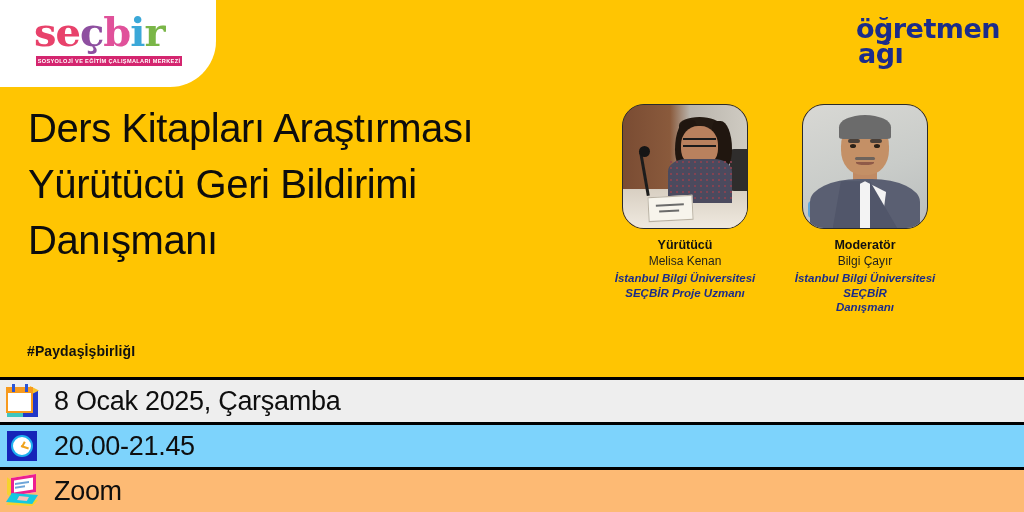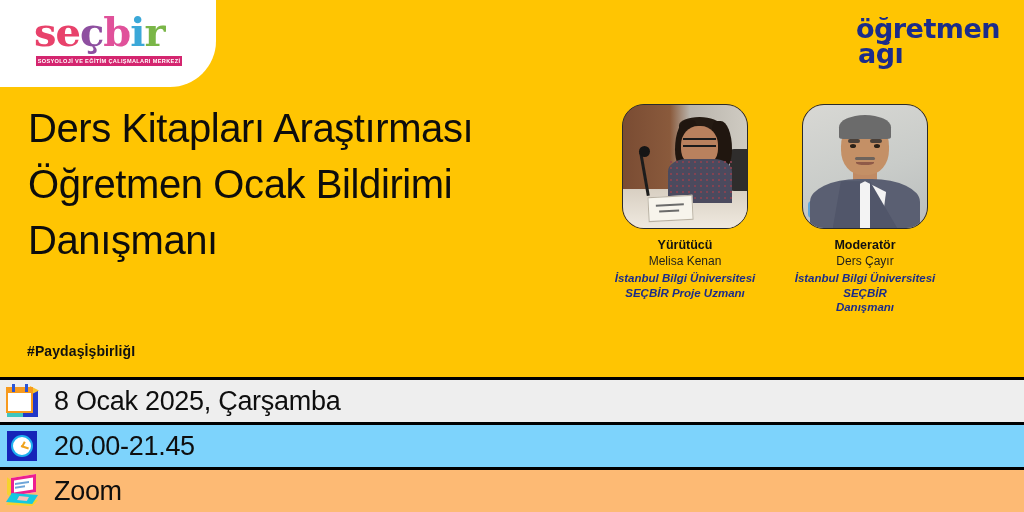--- a/index.html
+++ b/index.html
@@ -280,21 +280,21 @@
     </div>
   </div>
 
   <div class="oa-logo">
     <span class="oa-line one">öğretmen</span>
     <span class="oa-line two">ağı</span>
   </div>
 
   <h1 class="title">
     <span class="tline">Ders Kitapları Araştırması</span>
-    <span class="tline">Öğretmen Ocak Bildirimi</span>
+    <span class="tline">Yürütücü Geri Bildirimi</span>
     <span class="tline">Danışmanı</span>
   </h1>
 
   <div class="speakers">
 
     <div class="speaker">
       <div class="photo">
         <div class="ph1-wall"></div>
         <div class="ph1-table"></div>
         <div class="ph1-chairR"></div>
@@ -333,21 +333,21 @@
         <div class="ph2-head"></div>
         <div class="ph2-hair"></div>
         <div class="ph2-brow l"></div>
         <div class="ph2-brow r"></div>
         <div class="ph2-eye l"></div>
         <div class="ph2-eye r"></div>
         <div class="ph2-stache"></div>
         <div class="ph2-mouth"></div>
       </div>
       <div class="sp-role">Moderatör</div>
-      <div class="sp-name">Ders Çayır</div>
+      <div class="sp-name">Bilgi Çayır</div>
       <div class="sp-aff">
         <div>İstanbul Bilgi Üniversitesi SEÇBİR</div>
         <div>Danışmanı</div>
       </div>
     </div>
 
   </div>
 
   <div class="hashtag">#PaydaşİşbirliğI</div>
 

